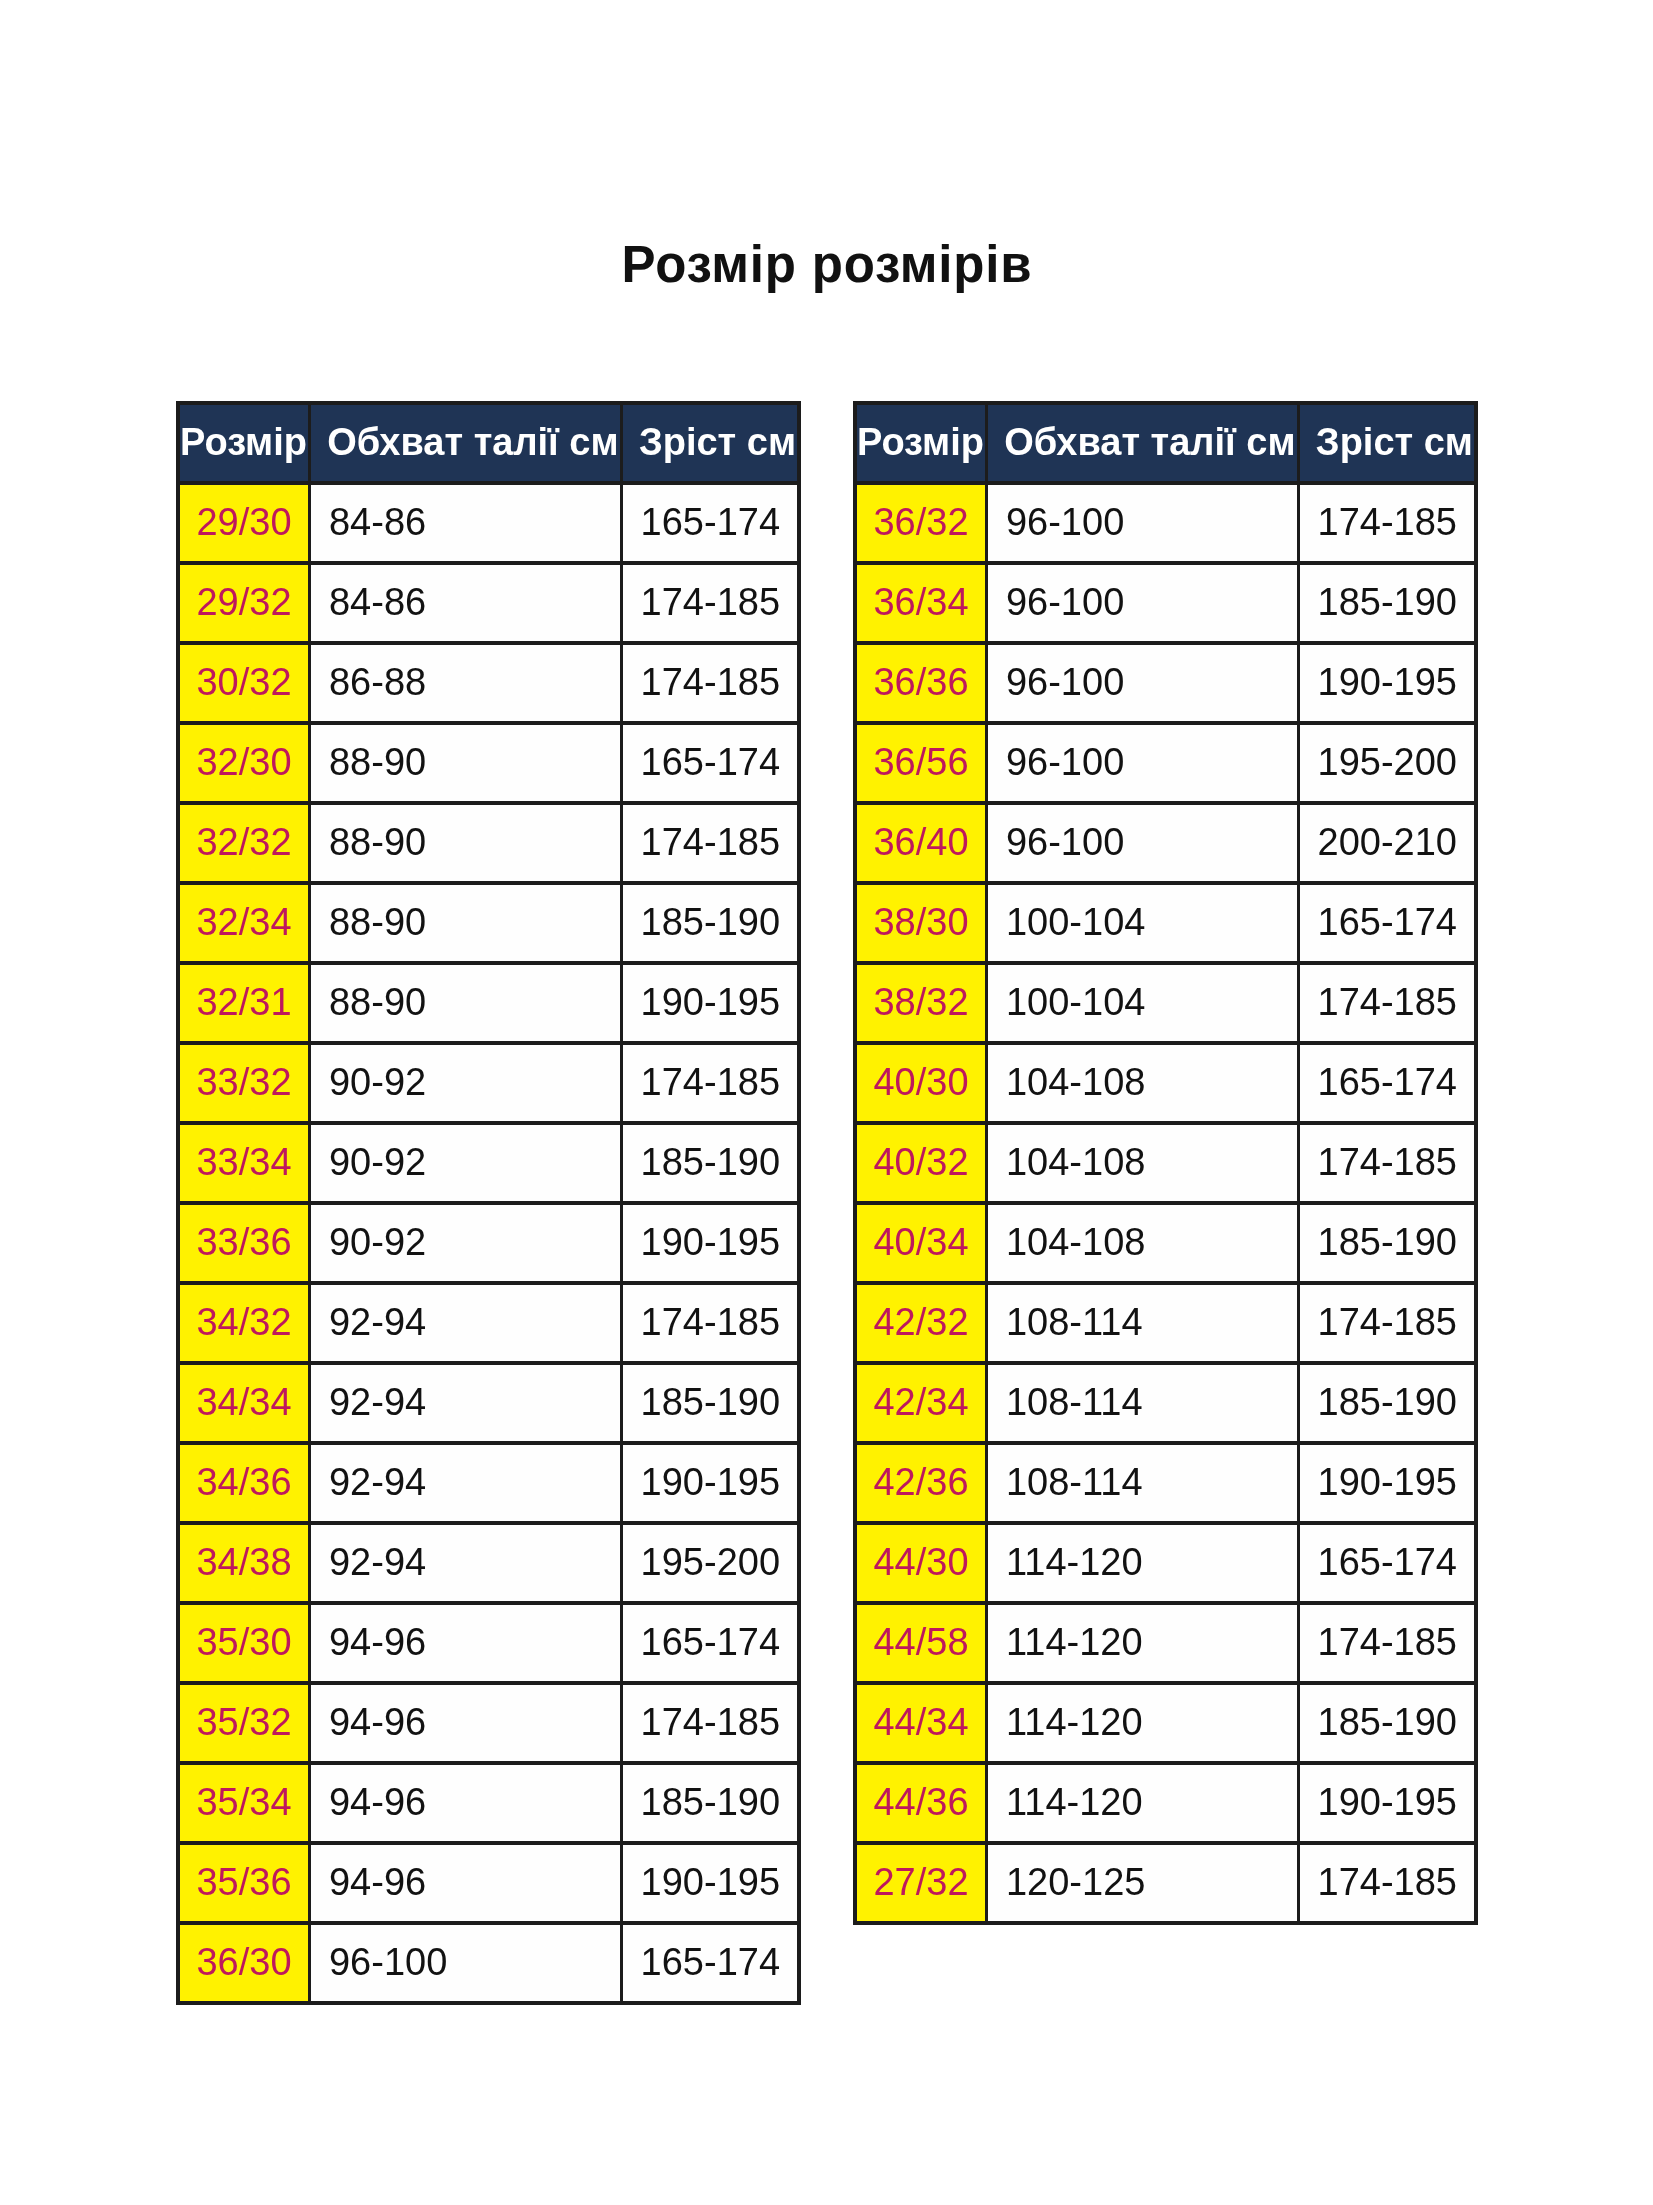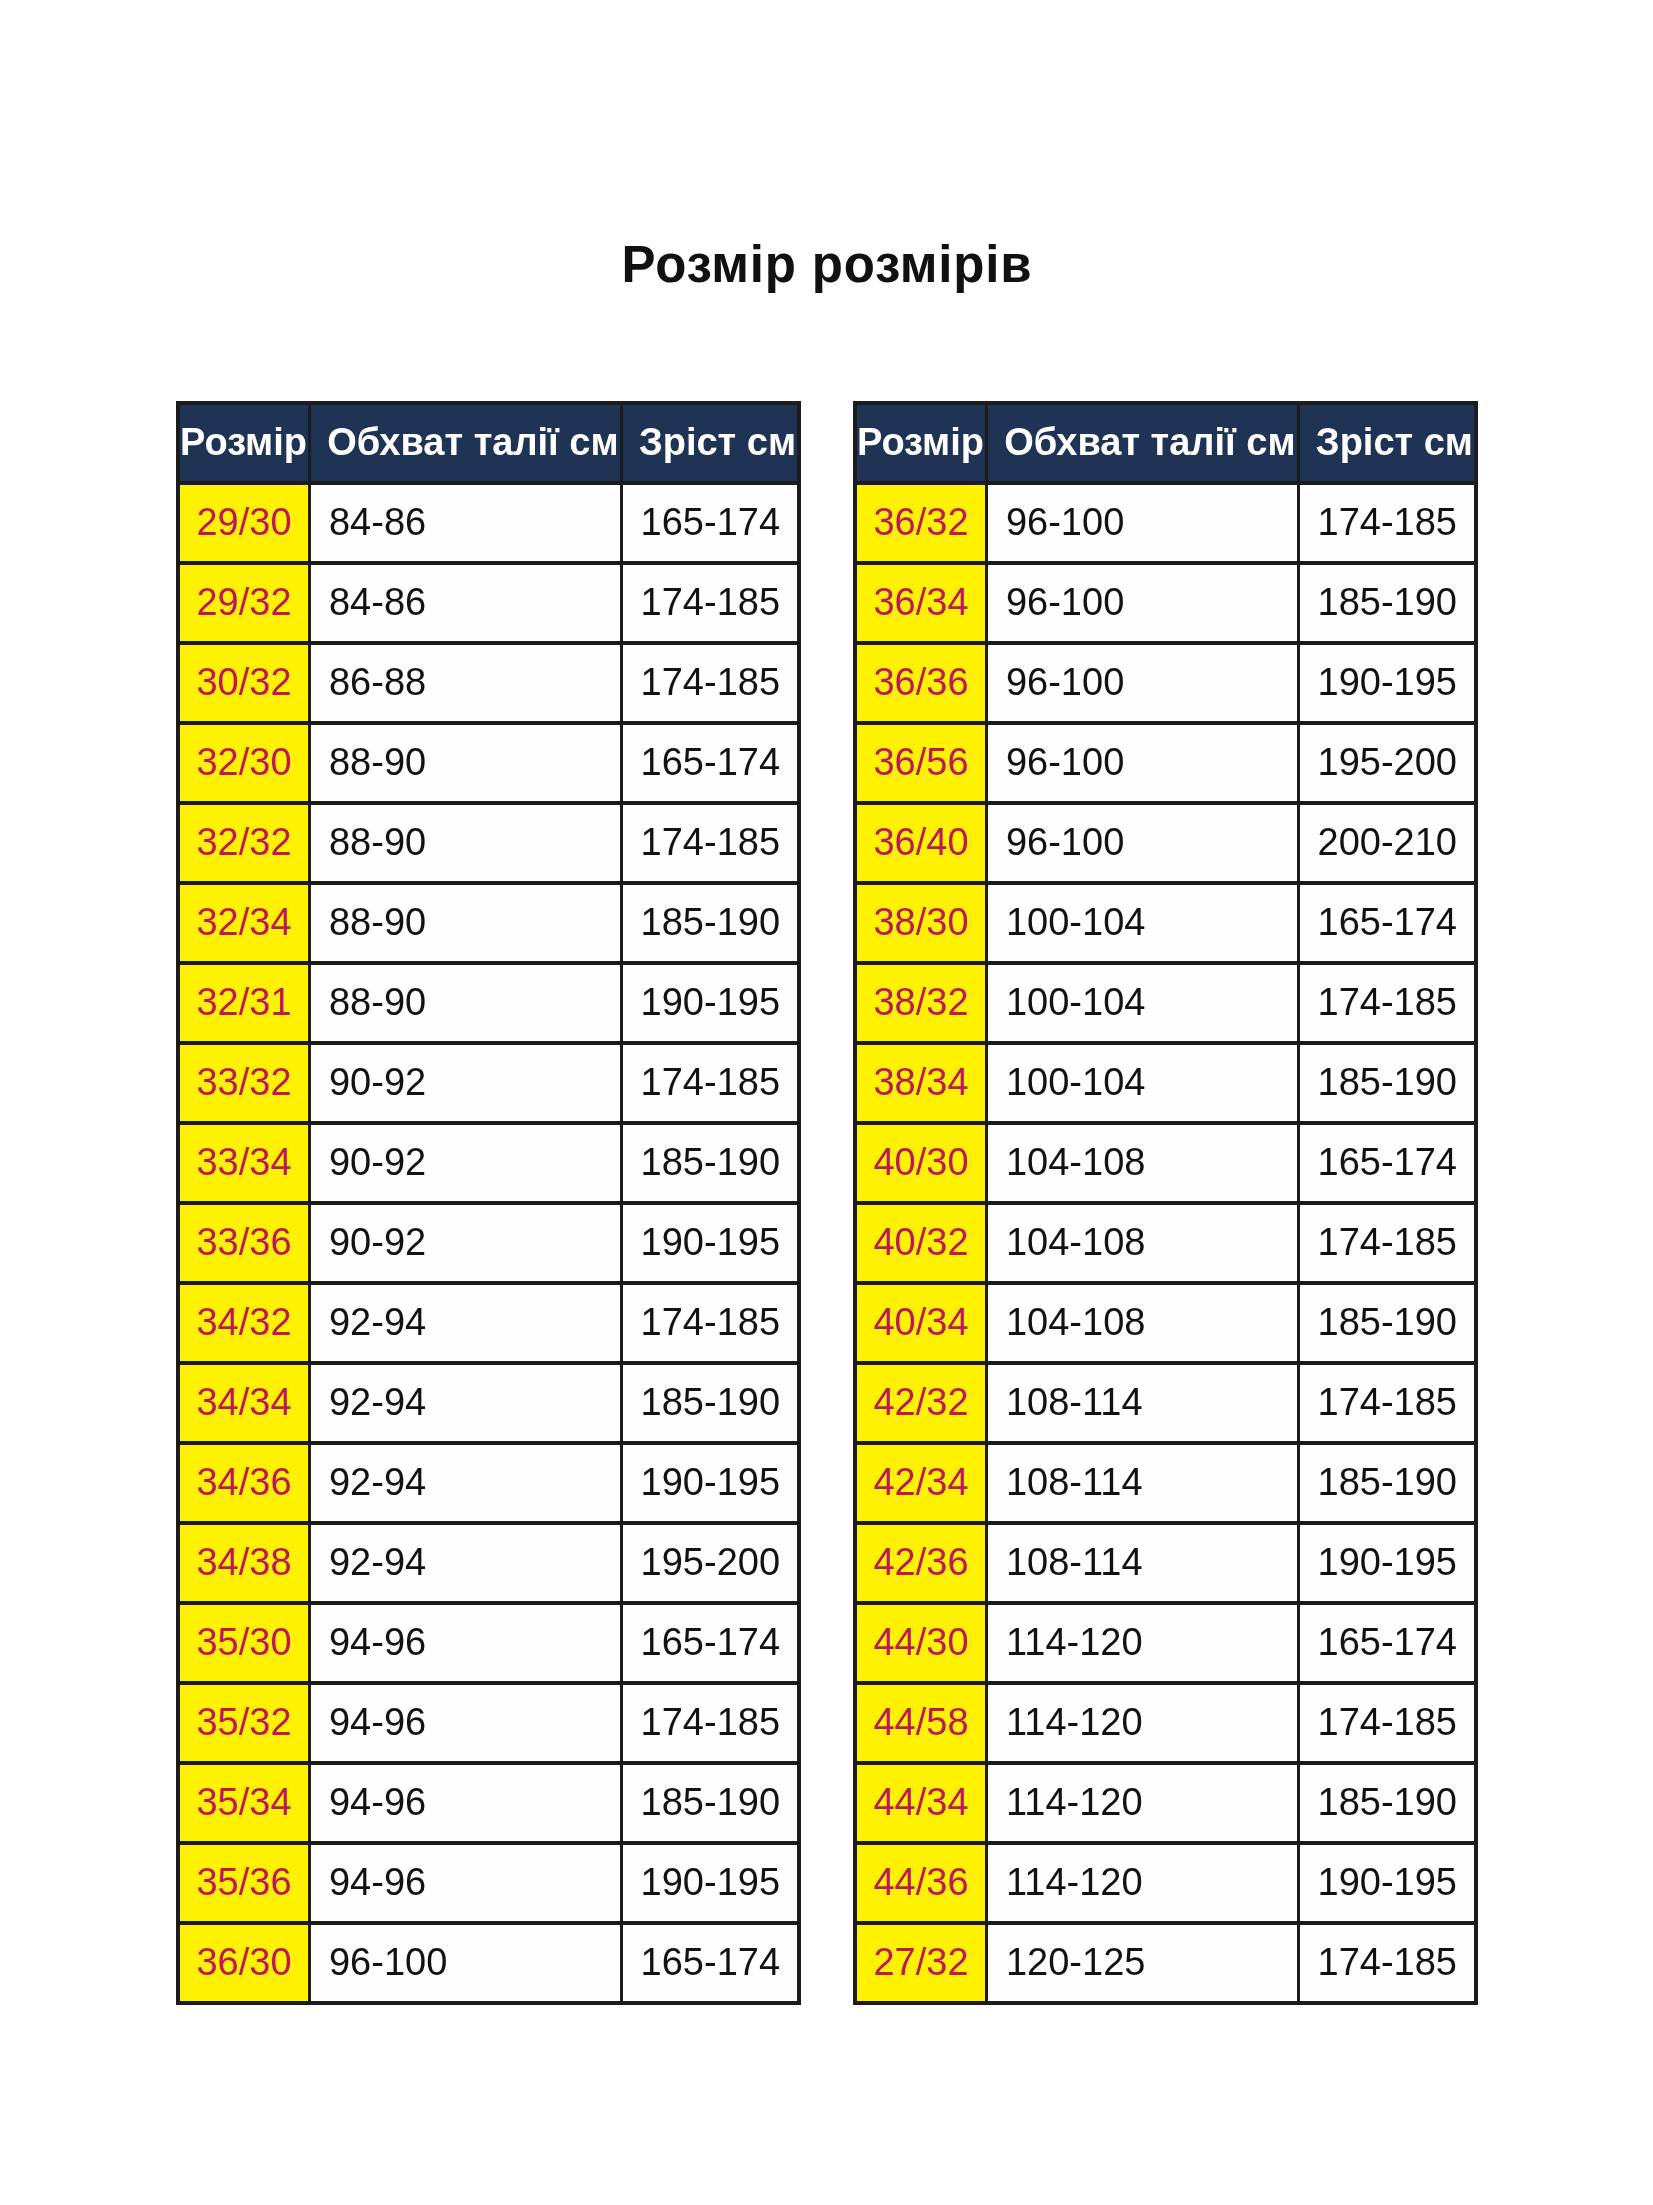--- a/index.html
+++ b/index.html
@@ -241,25 +241,20 @@
             <td class="size">38/30</td>
             <td class="waist">100-104</td>
             <td class="height">165-174</td>
           </tr>
           <tr>
             <td class="size">38/32</td>
             <td class="waist">100-104</td>
             <td class="height">174-185</td>
           </tr>
           <tr>
-            <td class="size">38/34</td>
-            <td class="waist">100-104</td>
-            <td class="height">185-190</td>
-          </tr>
-          <tr>
             <td class="size">40/30</td>
             <td class="waist">104-108</td>
             <td class="height">165-174</td>
           </tr>
           <tr>
             <td class="size">40/32</td>
             <td class="waist">104-108</td>
             <td class="height">174-185</td>
           </tr>
           <tr>

